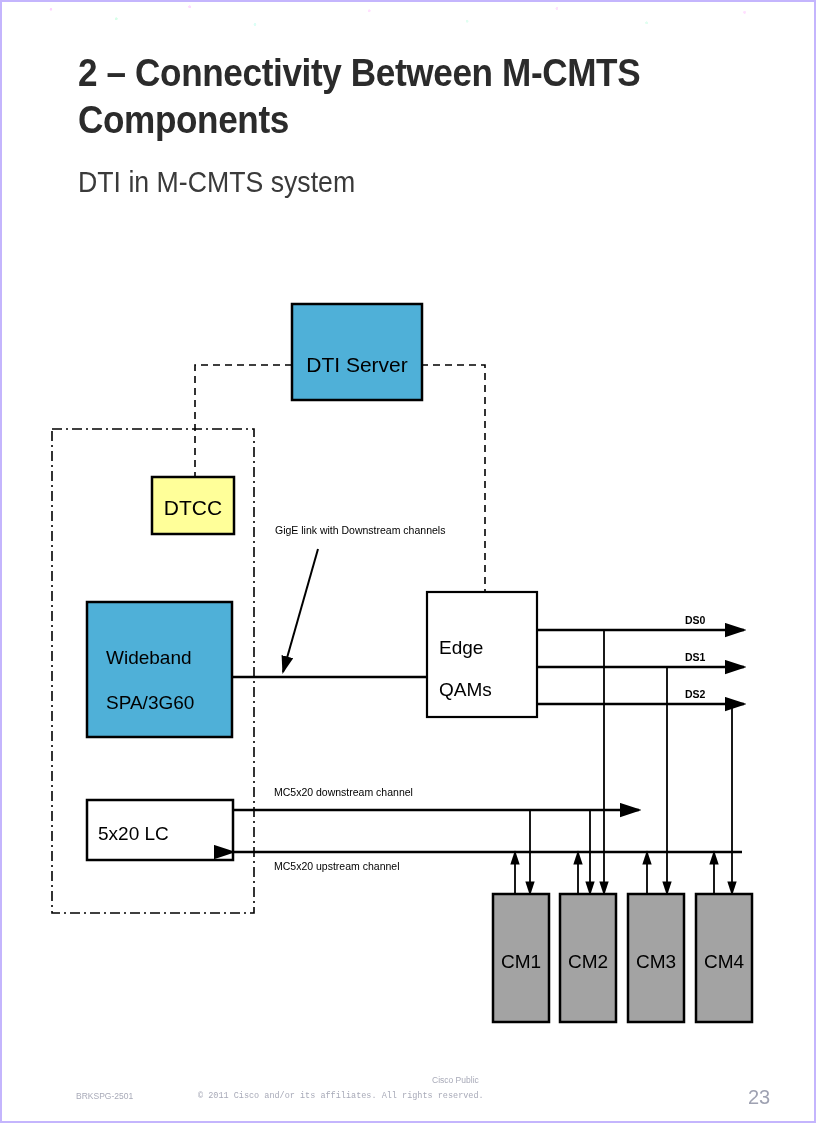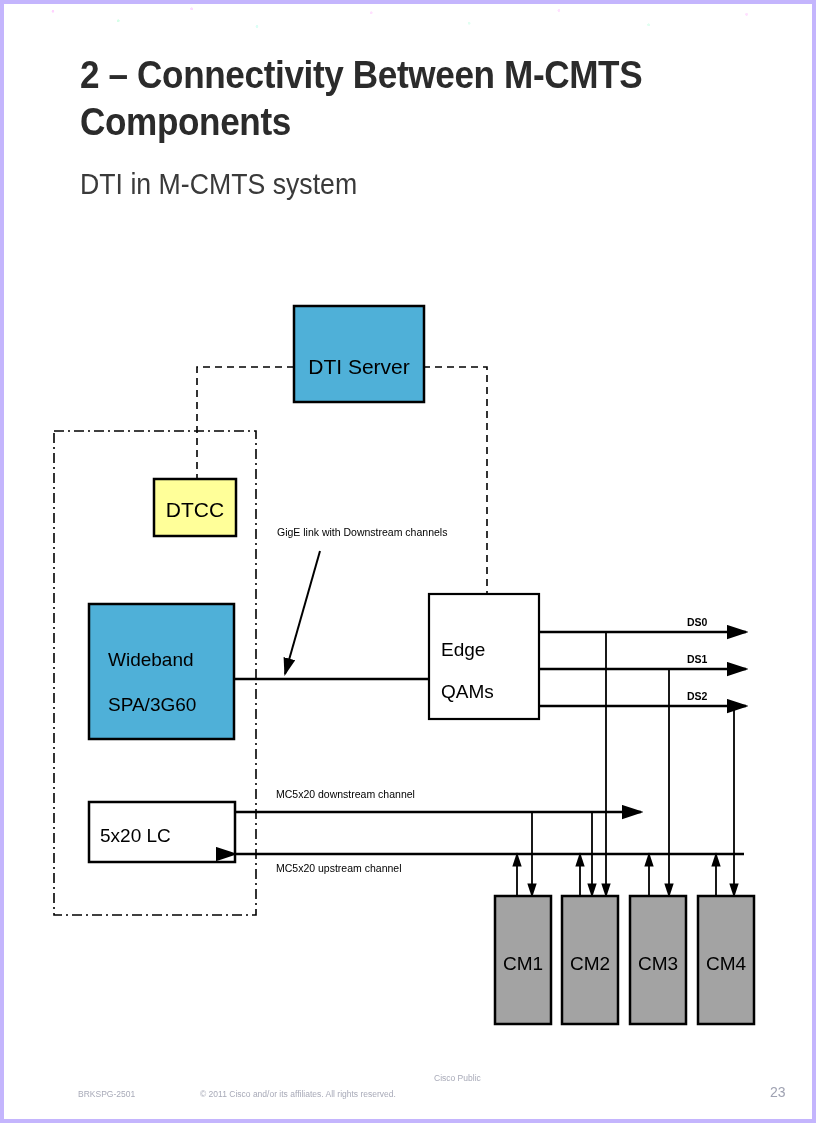--- a/index.html
+++ b/index.html
@@ -8,21 +8,21 @@
     background: #808080;
   }
   .page {
     position: relative;
     width: 816px;
     height: 1123px;
     background: #ffffff;
     overflow: hidden;
     font-family: "Liberation Sans", sans-serif;
     box-sizing: border-box;
-    border: 4px solid #c4b5fd;
+    border: 2px solid #c4b5fd;
   }
   
   .top-noise {
     position: absolute;
     left: 0; top: 0;
     width: 816px; height: 40px;
     background:
       radial-gradient(circle at 6% 18%, rgba(255,110,255,.30) 0 1.2px, transparent 1.6px),
       radial-gradient(circle at 14% 42%, rgba(120,255,180,.30) 0 1.2px, transparent 1.6px),
       radial-gradient(circle at 23% 12%, rgba(255,110,255,.26) 0 1.2px, transparent 1.6px),
@@ -76,23 +76,23 @@
     height: 60px;
   }
   .footer-text {
     position: absolute;
     font-size: 8.5px;
     color: #a8aab8;
     font-family: "Liberation Sans", sans-serif;
     white-space: nowrap;
   }
   .f-code   { left: 74px;  top: 30px; }
-  .f-copy   { left: 196px; top: 30px; }
+  .f-copy   { left: 196px; top: 30px; font-family: Liberation Mono, monospace; }
   .f-public { left: 430px; top: 14px; }
-  .f-page   { left: 746px; top: 25px; font-size: 14px; color: #9fa2b2; margin-left: 20px; }
+  .f-page   { left: 746px; top: 25px; font-size: 20px; color: #9fa2b2; }
 
   svg text { font-family: "Liberation Sans", sans-serif; fill: #000; }
   .box-label-lg { font-size: 21px; }
   .box-label-md { font-size: 19px; }
   .ann-label { font-size: 10.5px; }
   .ds-label { font-size: 10.5px; font-weight: bold; }
 </style>
 </head>
 <body>
 

